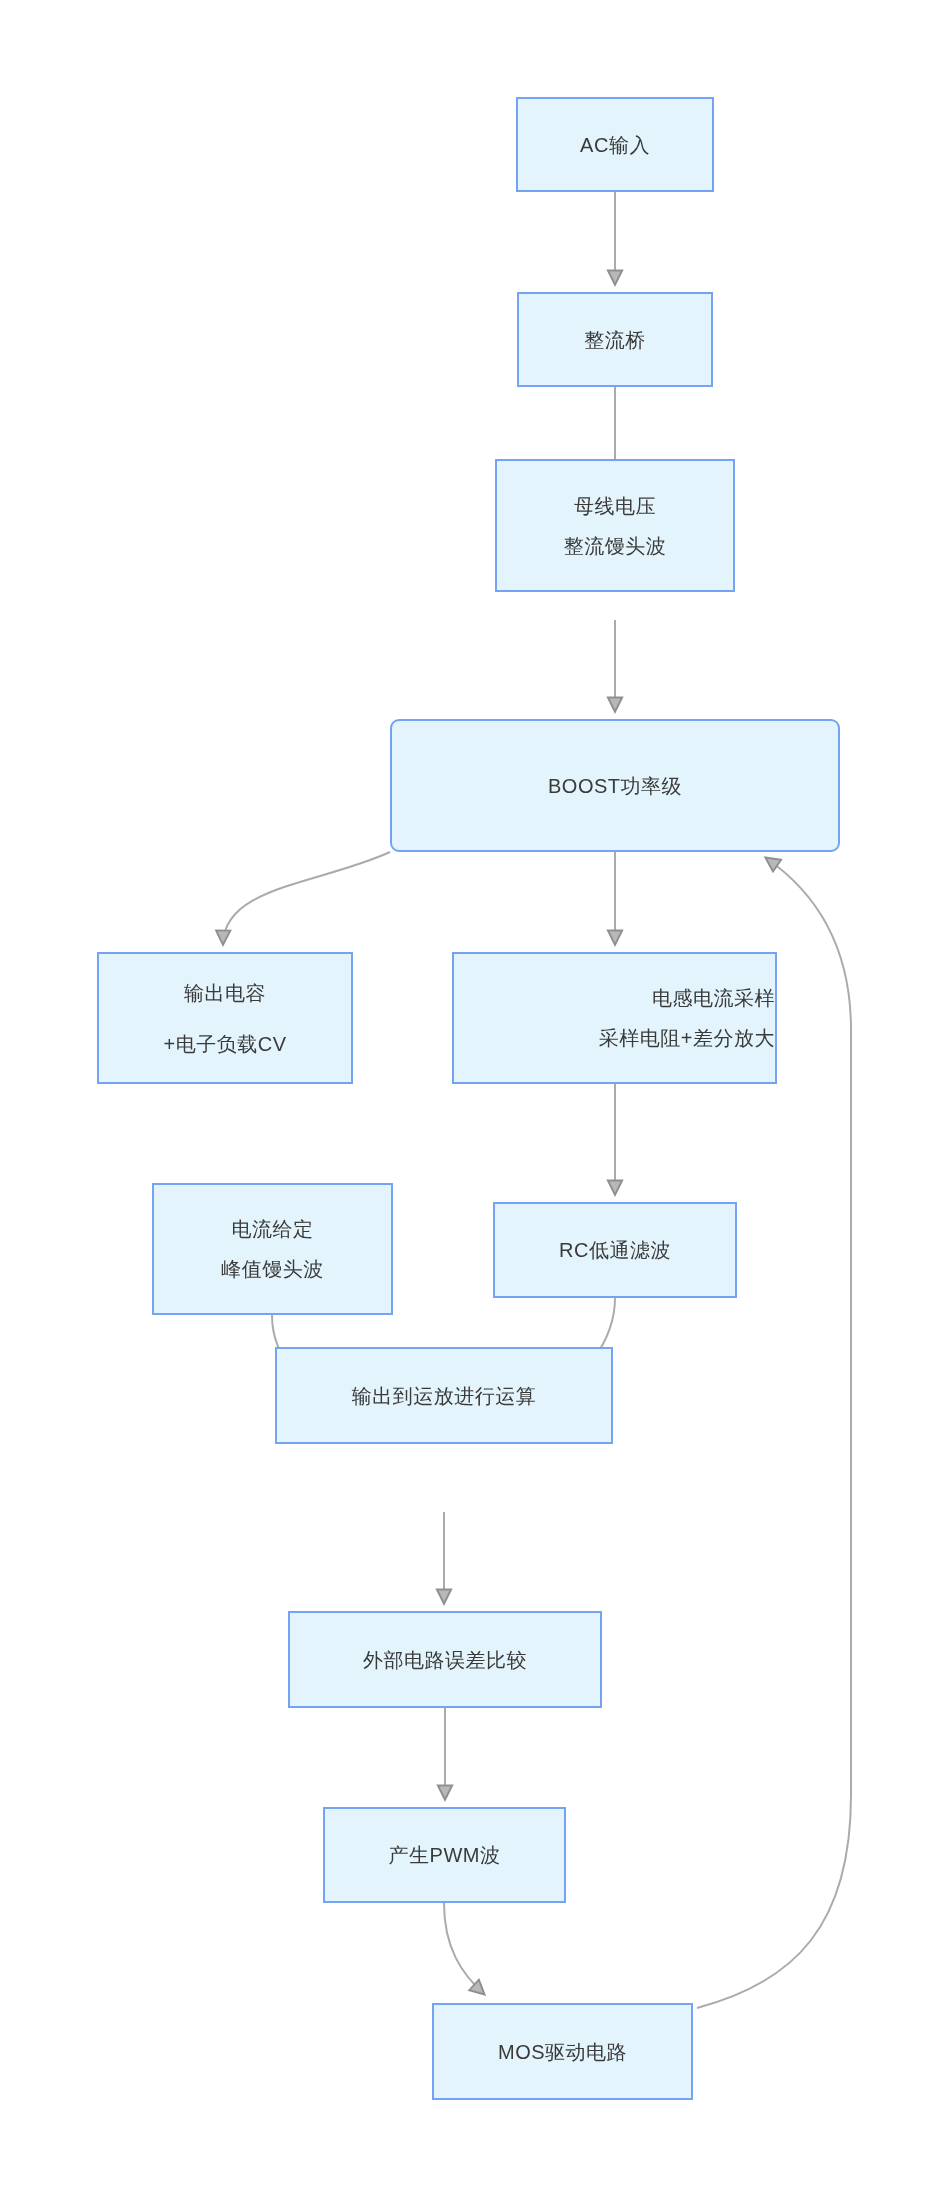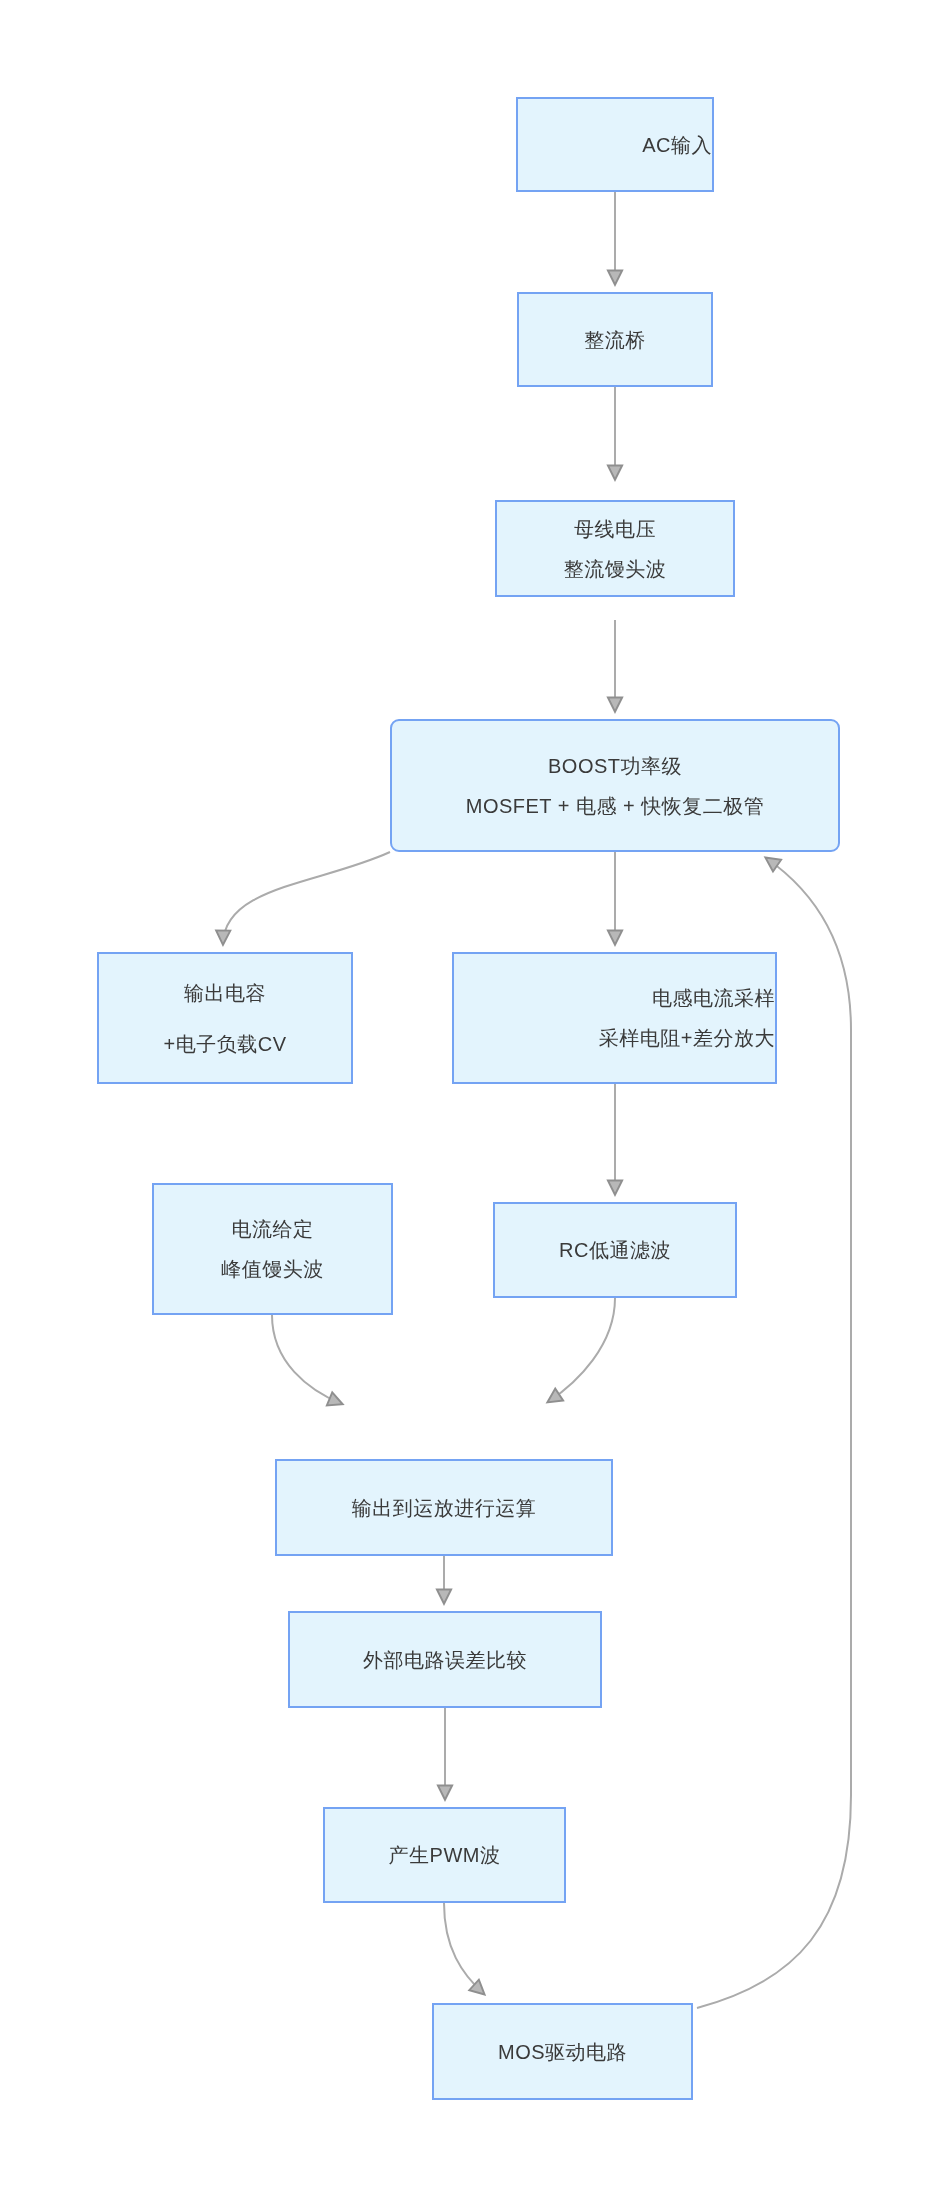--- a/index.html
+++ b/index.html
@@ -63,38 +63,37 @@
       <path d="M615,1084 L615,1194" marker-end="url(#arrow)"></path>
       <path d="M272,1315 C272,1362 308,1390 342,1404" marker-end="url(#arrow)"></path>
       <path d="M615,1298 C615,1345 578,1382 548,1402" marker-end="url(#arrow)"></path>
       <path d="M444,1512 L444,1603" marker-end="url(#arrow)"></path>
       <path d="M445,1708 L445,1799" marker-end="url(#arrow)"></path>
       <path d="M444,1903 C444,1948 462,1974 484,1994" marker-end="url(#arrow)"></path>
       <path d="M697,2008 C795,1982 851,1925 851,1795 L851,1030 C851,935 805,885 766,858" marker-end="url(#arrow)"></path>
     </g>
   </svg>
 
-  <div class="node" style="left:516px; top:97px;  width:198px; height:95px;align-items:flex-end;">
+  <div class="node" style="left:516px; top:97px;  width:198px; height:95px;">
     <span>AC输入</span>
       <span></span>
   </div>
 
   <div class="node" style="left:517px; top:292px; width:196px; height:95px;">
     <span>整流桥</span>
       <span></span>
   </div>
 
-  <div class="node" style="left:495px; top:500px; width:240px; height:97px;justify-content:center;">
+  <div class="node" style="left:495px; top:459px; width:240px; height:133px;justify-content:center;">
     <span>母线电压</span>
       <span>整流馒头波</span>
   </div>
 
   <div class="node" style="left:390px; top:719px; width:450px; height:133px;border-radius:9px;">
     <span>BOOST功率级</span>
-      <span>MOSFET + 电感 + 快恢复二极管</span>
   </div>
 
   <div class="node" style="left:97px;  top:952px; width:256px; height:132px;gap:11px;">
     <span>输出电容</span>
       <span>+电子负载CV</span>
   </div>
 
   <div class="node" style="left:452px; top:952px; width:325px; height:132px;align-items:flex-end;">
     <span>电感电流采样</span>
       <span>采样电阻+差分放大</span>
@@ -103,21 +102,21 @@
   <div class="node" style="left:152px; top:1183px; width:241px; height:132px;font-family:Liberation Serif, serif;">
     <span>电流给定</span>
       <span>峰值馒头波</span>
   </div>
 
   <div class="node" style="left:493px; top:1202px; width:244px; height:96px;">
     <span>RC低通滤波</span>
       <span></span>
   </div>
 
-  <div class="node" style="left:275px; top:1459px; width:338px; height:97px;">
+  <div class="node" style="left:275px; top:1347px; width:338px; height:97px;">
     <span>输出到运放进行运算</span>
       <span></span>
   </div>
 
   <div class="node" style="left:288px; top:1611px; width:314px; height:97px;text-align:right;">
     <span>外部电路误差比较</span>
       <span></span>
   </div>
 
   <div class="node" style="left:323px; top:1807px; width:243px; height:96px;">

